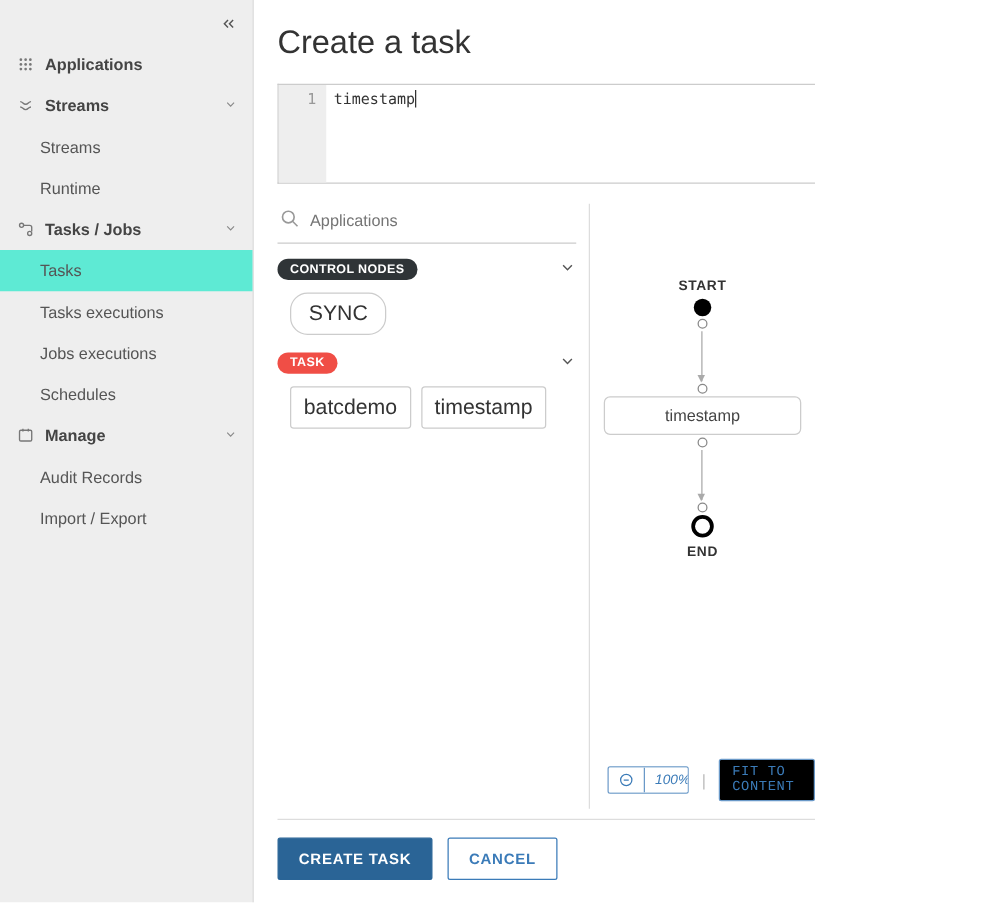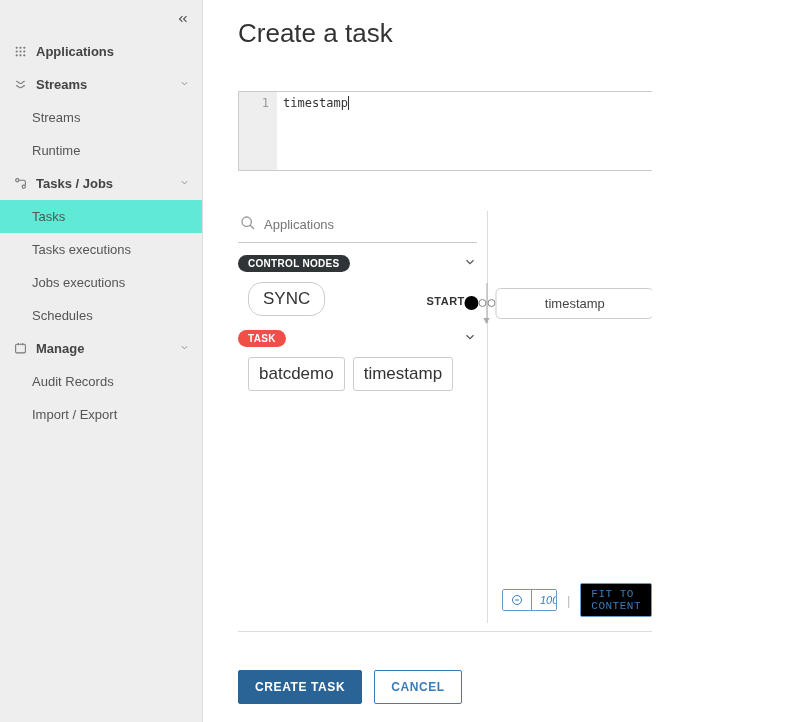--- a/index.html
+++ b/index.html
@@ -10,21 +10,21 @@
     .sidebar { width: 203px; background: #eeeeee; border-right: 1px solid #ddd; padding-top: 8px; flex-shrink: 0; }
     .collapse-row { display: flex; justify-content: flex-end; padding: 4px 12px 6px; }
     .collapse-btn { cursor: pointer; color: #555; }
     .nav-group-header { display: flex; align-items: center; padding: 9px 12px; font-weight: 600; color: #444; cursor: pointer; }
     .nav-group-header .icon { width: 16px; margin-right: 8px; display: inline-flex; align-items: center; justify-content: center; color: #777; }
     .nav-group-header .chev { margin-left: auto; color: #888; }
     .nav-sub { padding: 9px 12px 9px 32px; color: #555; cursor: pointer; }
     .nav-sub.active { background: #5eead4; }
 
     
-    .main { flex: 1; padding: 18px 0 18px 35px; display: flex; flex-direction: column; overflow: hidden; gap: 24px; }
+    .main { flex: 1; padding: 18px 0 18px 19px; display: flex; flex-direction: column; overflow: hidden; }
     h1 { font-size: 26px; font-weight: 400; color: #333; margin-bottom: 18px; }
 
     
     .editor { display: flex; border: 1px solid #ccc; border-right: none; height: 80px; margin-bottom: 16px; }
     .gutter { width: 38px; background: #eee; color: #999; text-align: right; padding: 4px 8px 4px 0; font-family: monospace; font-size: 12px; }
     .code { flex: 1; padding: 4px 6px; font-family: monospace; font-size: 12px; }
     .cursor { border-right: 1px solid #333; animation: blink 1s steps(2) infinite; }
     @keyframes blink { to { border-color: transparent; } }
 
     
@@ -39,21 +39,21 @@
     .pill.dark { background: #2f3437; }
     .pill.red { background: #f04e46; }
     .section-header .chev { margin-left: auto; color: #555; }
 
     .chips { display: flex; flex-wrap: wrap; gap: 8px; padding: 0 4px 14px 10px; }
     .chip { border: 1px solid #ccc; border-radius: 14px; padding: 6px 14px; font-size: 17px; background: #fff; cursor: grab; }
     .chip.rect { border-radius: 3px; padding: 6px 10px; }
 
     
     .canvas { flex: 1; position: relative; }
-    .flow { position: absolute; left: 50%; transform: translateX(-50%); top: 72px; display: flex; align-items: center; }
+    .flow { position: absolute; left: 50%; transform: translateX(-50%); top: 60px; display: flex; flex-direction: column; align-items: center; }
     .label-start, .label-end { font-size: 11px; letter-spacing: 0.5px; color: #333; font-weight: 600; margin-bottom: 4px; }
     .label-end { margin-top: 6px; }
     .node-circle { width: 14px; height: 14px; border-radius: 50%; background: #000; }
     .node-circle.end { background: #fff; border: 3px solid #000; box-shadow: 0 0 0 2px #fff inset; width: 18px; height: 18px; }
     .small-port { width: 8px; height: 8px; border: 1px solid #888; border-radius: 50%; background: #fff; margin: 2px 0; }
     .arrow-line { width: 1px; height: 40px; background: #aaa; position: relative; }
     .arrow-line::after { content: ""; position: absolute; bottom: -1px; left: -3px; border-left: 3.5px solid transparent; border-right: 3.5px solid transparent; border-top: 6px solid #aaa; }
     .task-node { border: 1px solid #ccc; border-radius: 5px; padding: 7px 48px; background: #fff; font-size: 13px; color: #444; margin: 0; }
 
     

